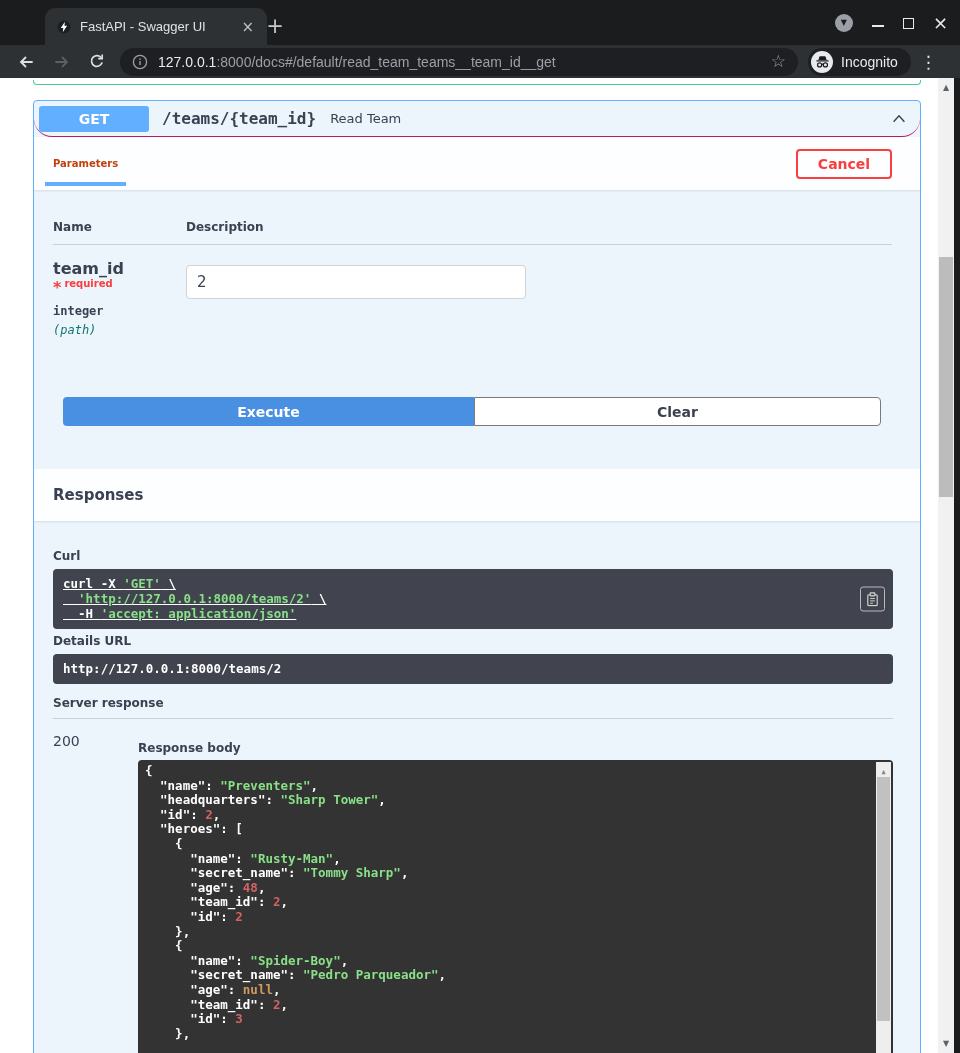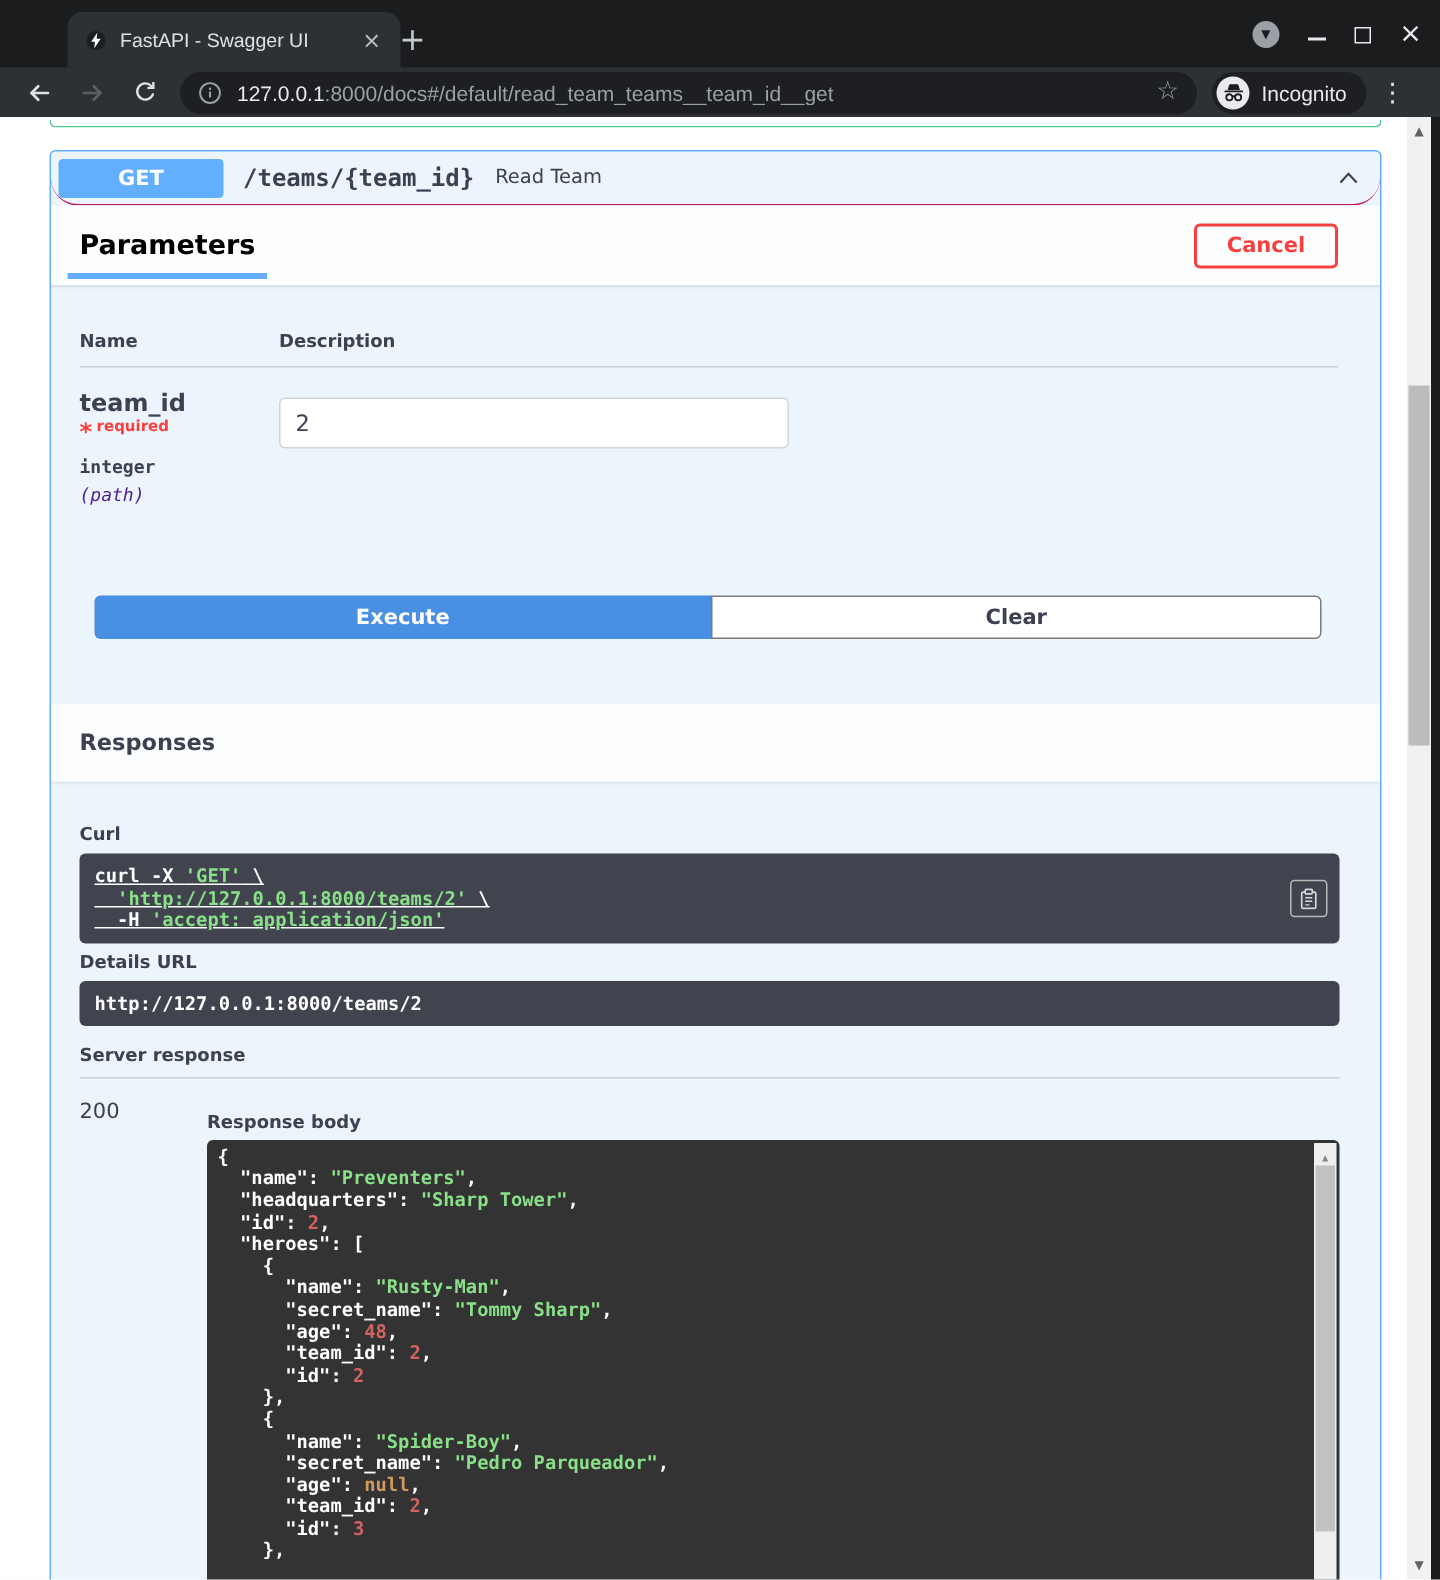--- a/index.html
+++ b/index.html
@@ -58,40 +58,40 @@
                   color:#fff; font-weight:bold; font-size:14px; text-align:center; line-height:26px; }
   .op-path { margin-left:13px; font-family:"DejaVu Sans Mono",monospace; font-weight:bold;
              font-size:16px; color:#3b4151; }
   .op-summary { margin-left:14px; font-size:13px; color:#3b4151; }
   .collapse-btn { margin-left:auto; margin-right:12px; display:flex; align-items:center; }
 
   .section-header { height:53px; display:flex; align-items:center; background:rgba(255,255,255,.85);
                     box-shadow:0 1px 2px rgba(0,0,0,.1); position:relative; }
   .tab-wrap { position:relative; margin-left:11px; padding:0 8px; height:100%;
               display:flex; align-items:center; }
-  .tab-label { font-size:18px; font-weight:bold; color:#000000; }
+  .tab-label { font-size:10px; font-weight:bold; color:#c2410c; }
   .tab-underline { position:absolute; left:0; right:0; bottom:4px; height:4px; background:#61affe; }
   .cancel-btn { margin-left:auto; margin-right:28px; width:96px; height:30px; border:2px solid #f93e3e;
                 border-radius:4px; background:transparent; color:#f93e3e; font-weight:bold;
                 font-size:14px; font-family:inherit; }
 
   .params-container { padding:30px 28px 60px 19px; }
   .cols { display:flex; }
   .col-name-h { width:133px; font-size:12px; font-weight:bold; color:#3b4151; }
   .col-desc-h { flex:1; font-size:12px; font-weight:bold; color:#3b4151; }
   hr.divider { border:none; border-top:1px solid rgba(59,65,81,.2); margin:10px 0 0 0; }
   .param-row { display:flex; margin-top:14px; }
   .param-name-cell { width:133px; }
   .p-name { font-size:16px; font-weight:bold; color:#3b4151; }
   .p-star { color:#f93e3e; }
   .p-req { font-size:10px; color:#f93e3e; vertical-align:super; margin-left:3px; font-weight:bold;}
   .p-type { font-family:"DejaVu Sans Mono",monospace; font-size:12px; font-weight:bold;
             color:#3b4151; margin-top:7px; }
   .p-in { font-family:"DejaVu Sans Mono",monospace; font-size:12px; font-style:italic;
-          color:#4c1d95; margin-top:5px; }
+          color:#0f766e; margin-top:5px; }
   .param-input { margin-top:6px; width:340px; height:34px; border:1px solid #d0d3d8; border-radius:4px;
                  padding:0 10px; font-size:15px; color:#3b4151; font-family:inherit; background:#fff; }
 
   .execute-wrapper { padding:0 39px 43px 29px; display:flex; }
   .btn-execute { flex:1.015; height:29px; background:#4990e2; color:#fff; border:none;
                  border-radius:4px 0 0 4px; font-weight:bold; font-size:14px; font-family:inherit; }
   .btn-clear { flex:1; height:29px; background:#fff; color:#3b4151; border:1px solid #7a7a7a;
                border-radius:0 4px 4px 0; font-weight:bold; font-size:14px; font-family:inherit; }
 
   .responses-header { height:52px; }

